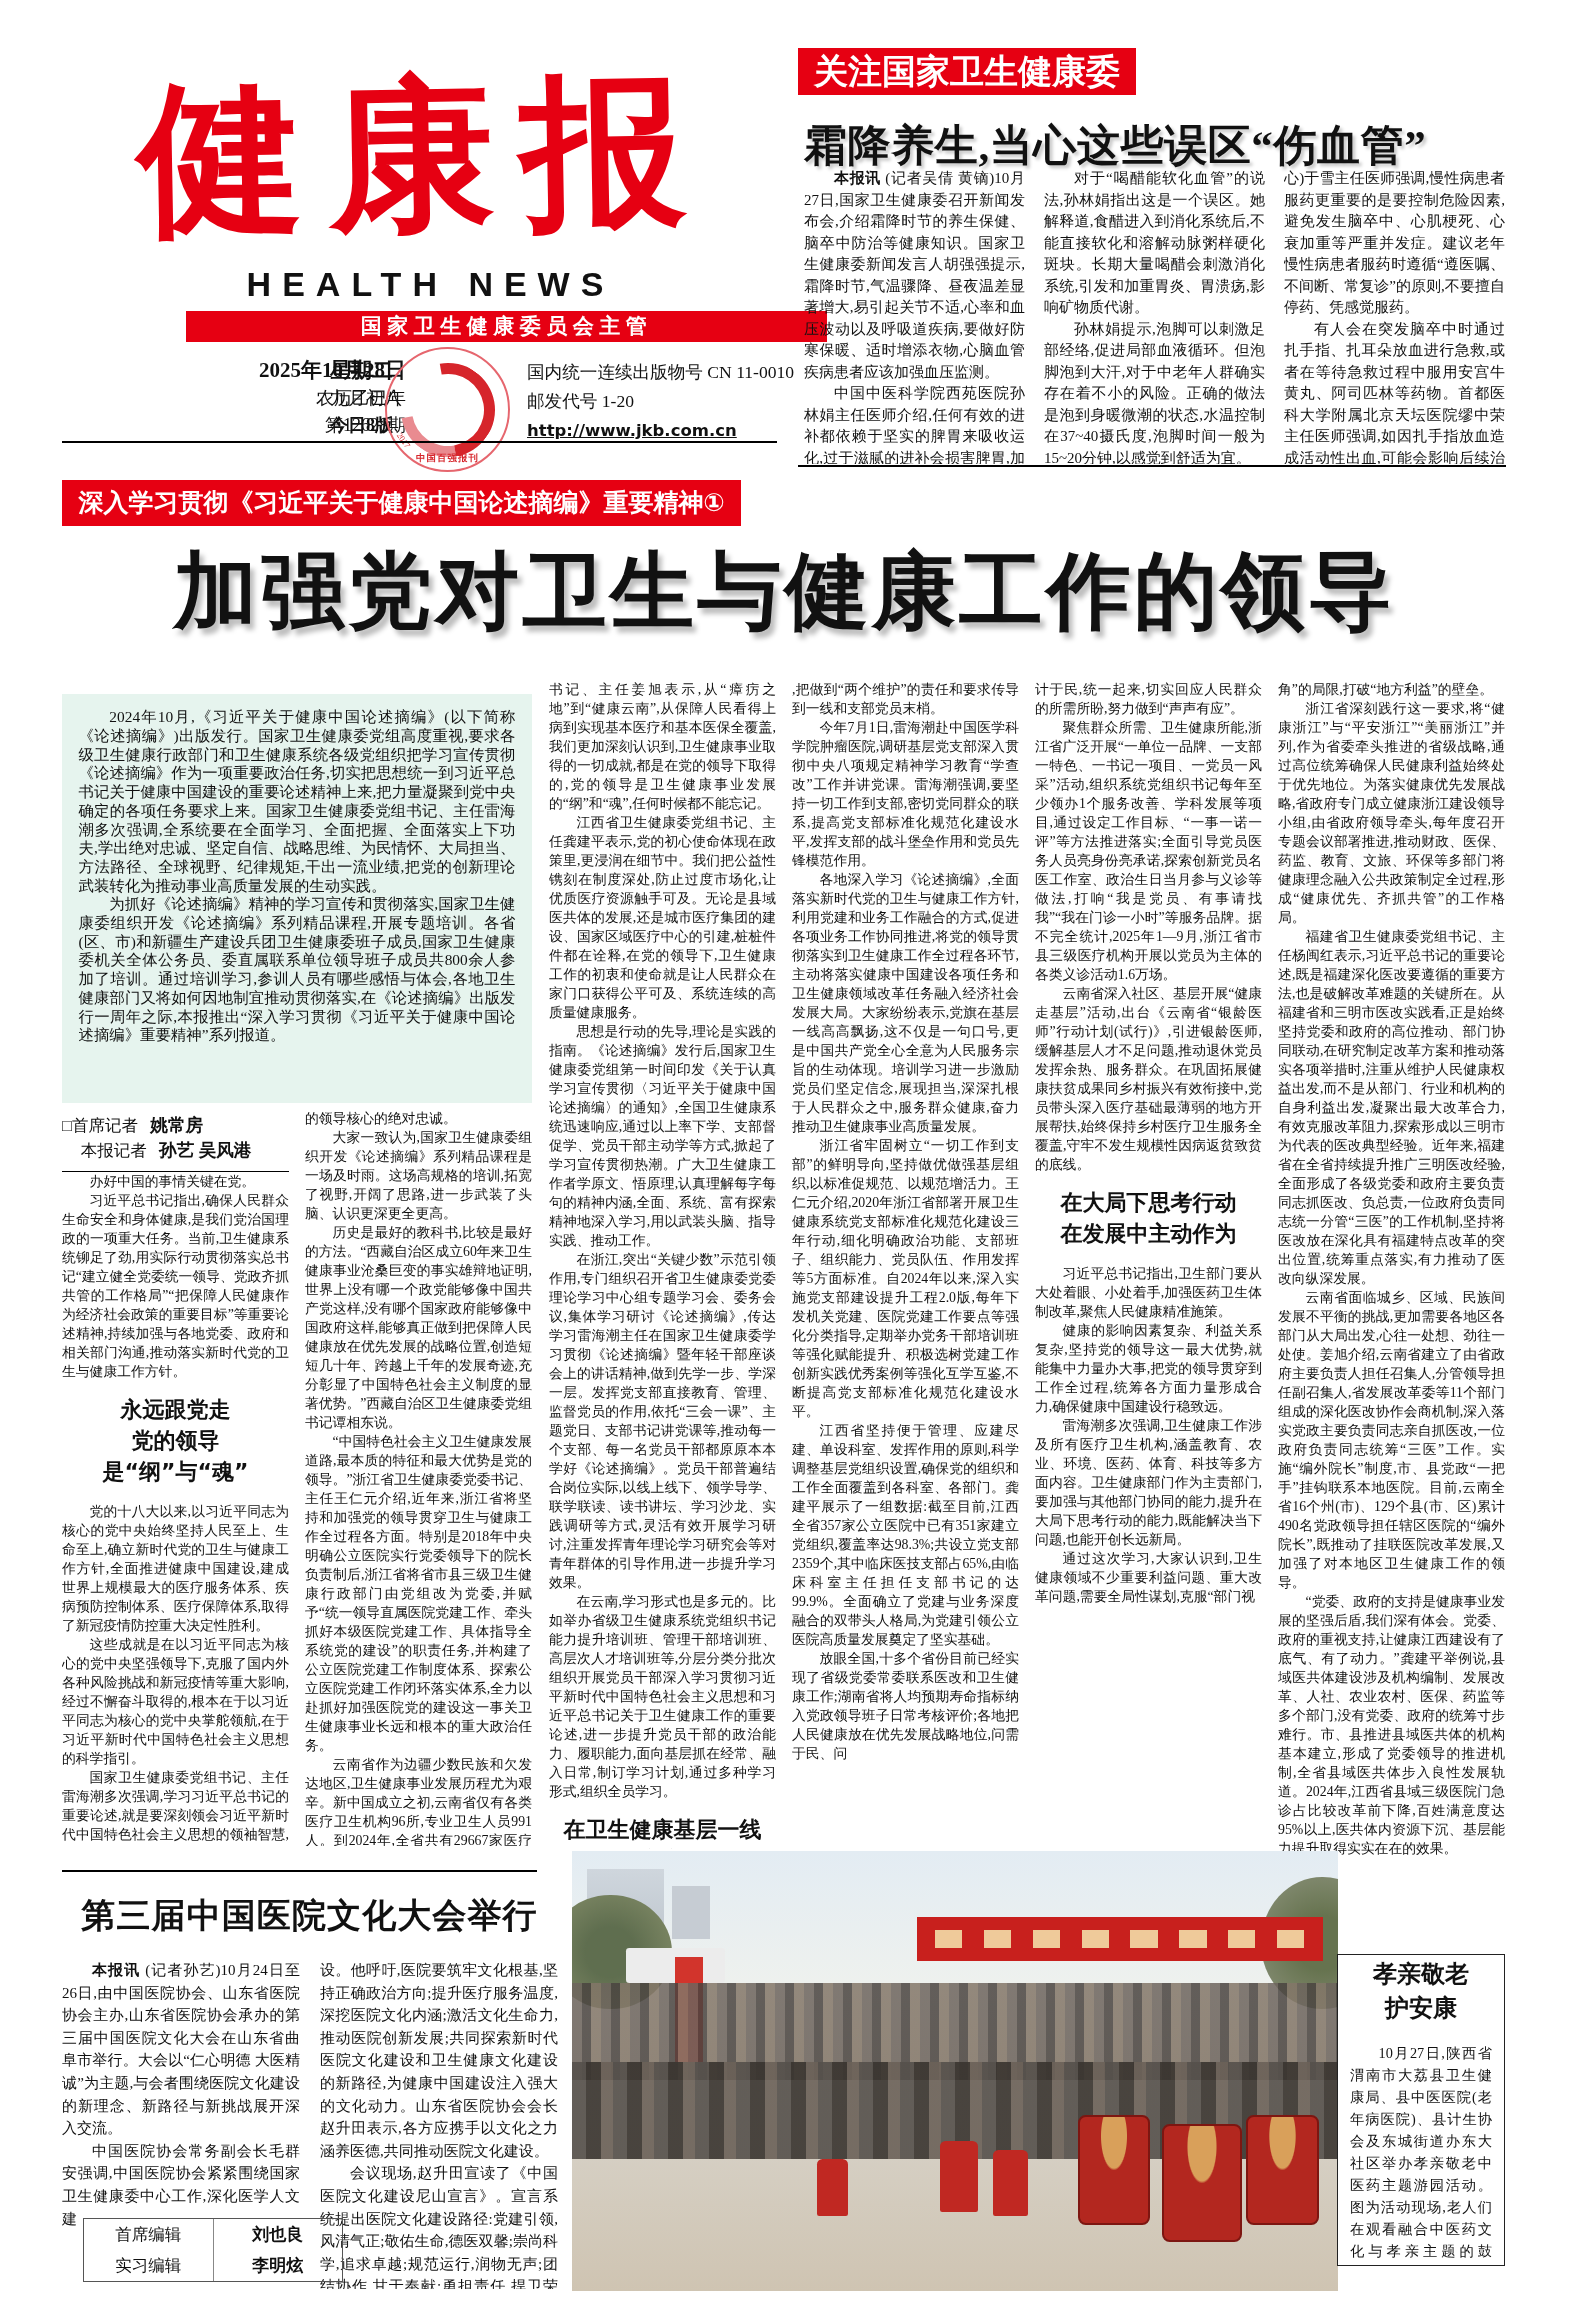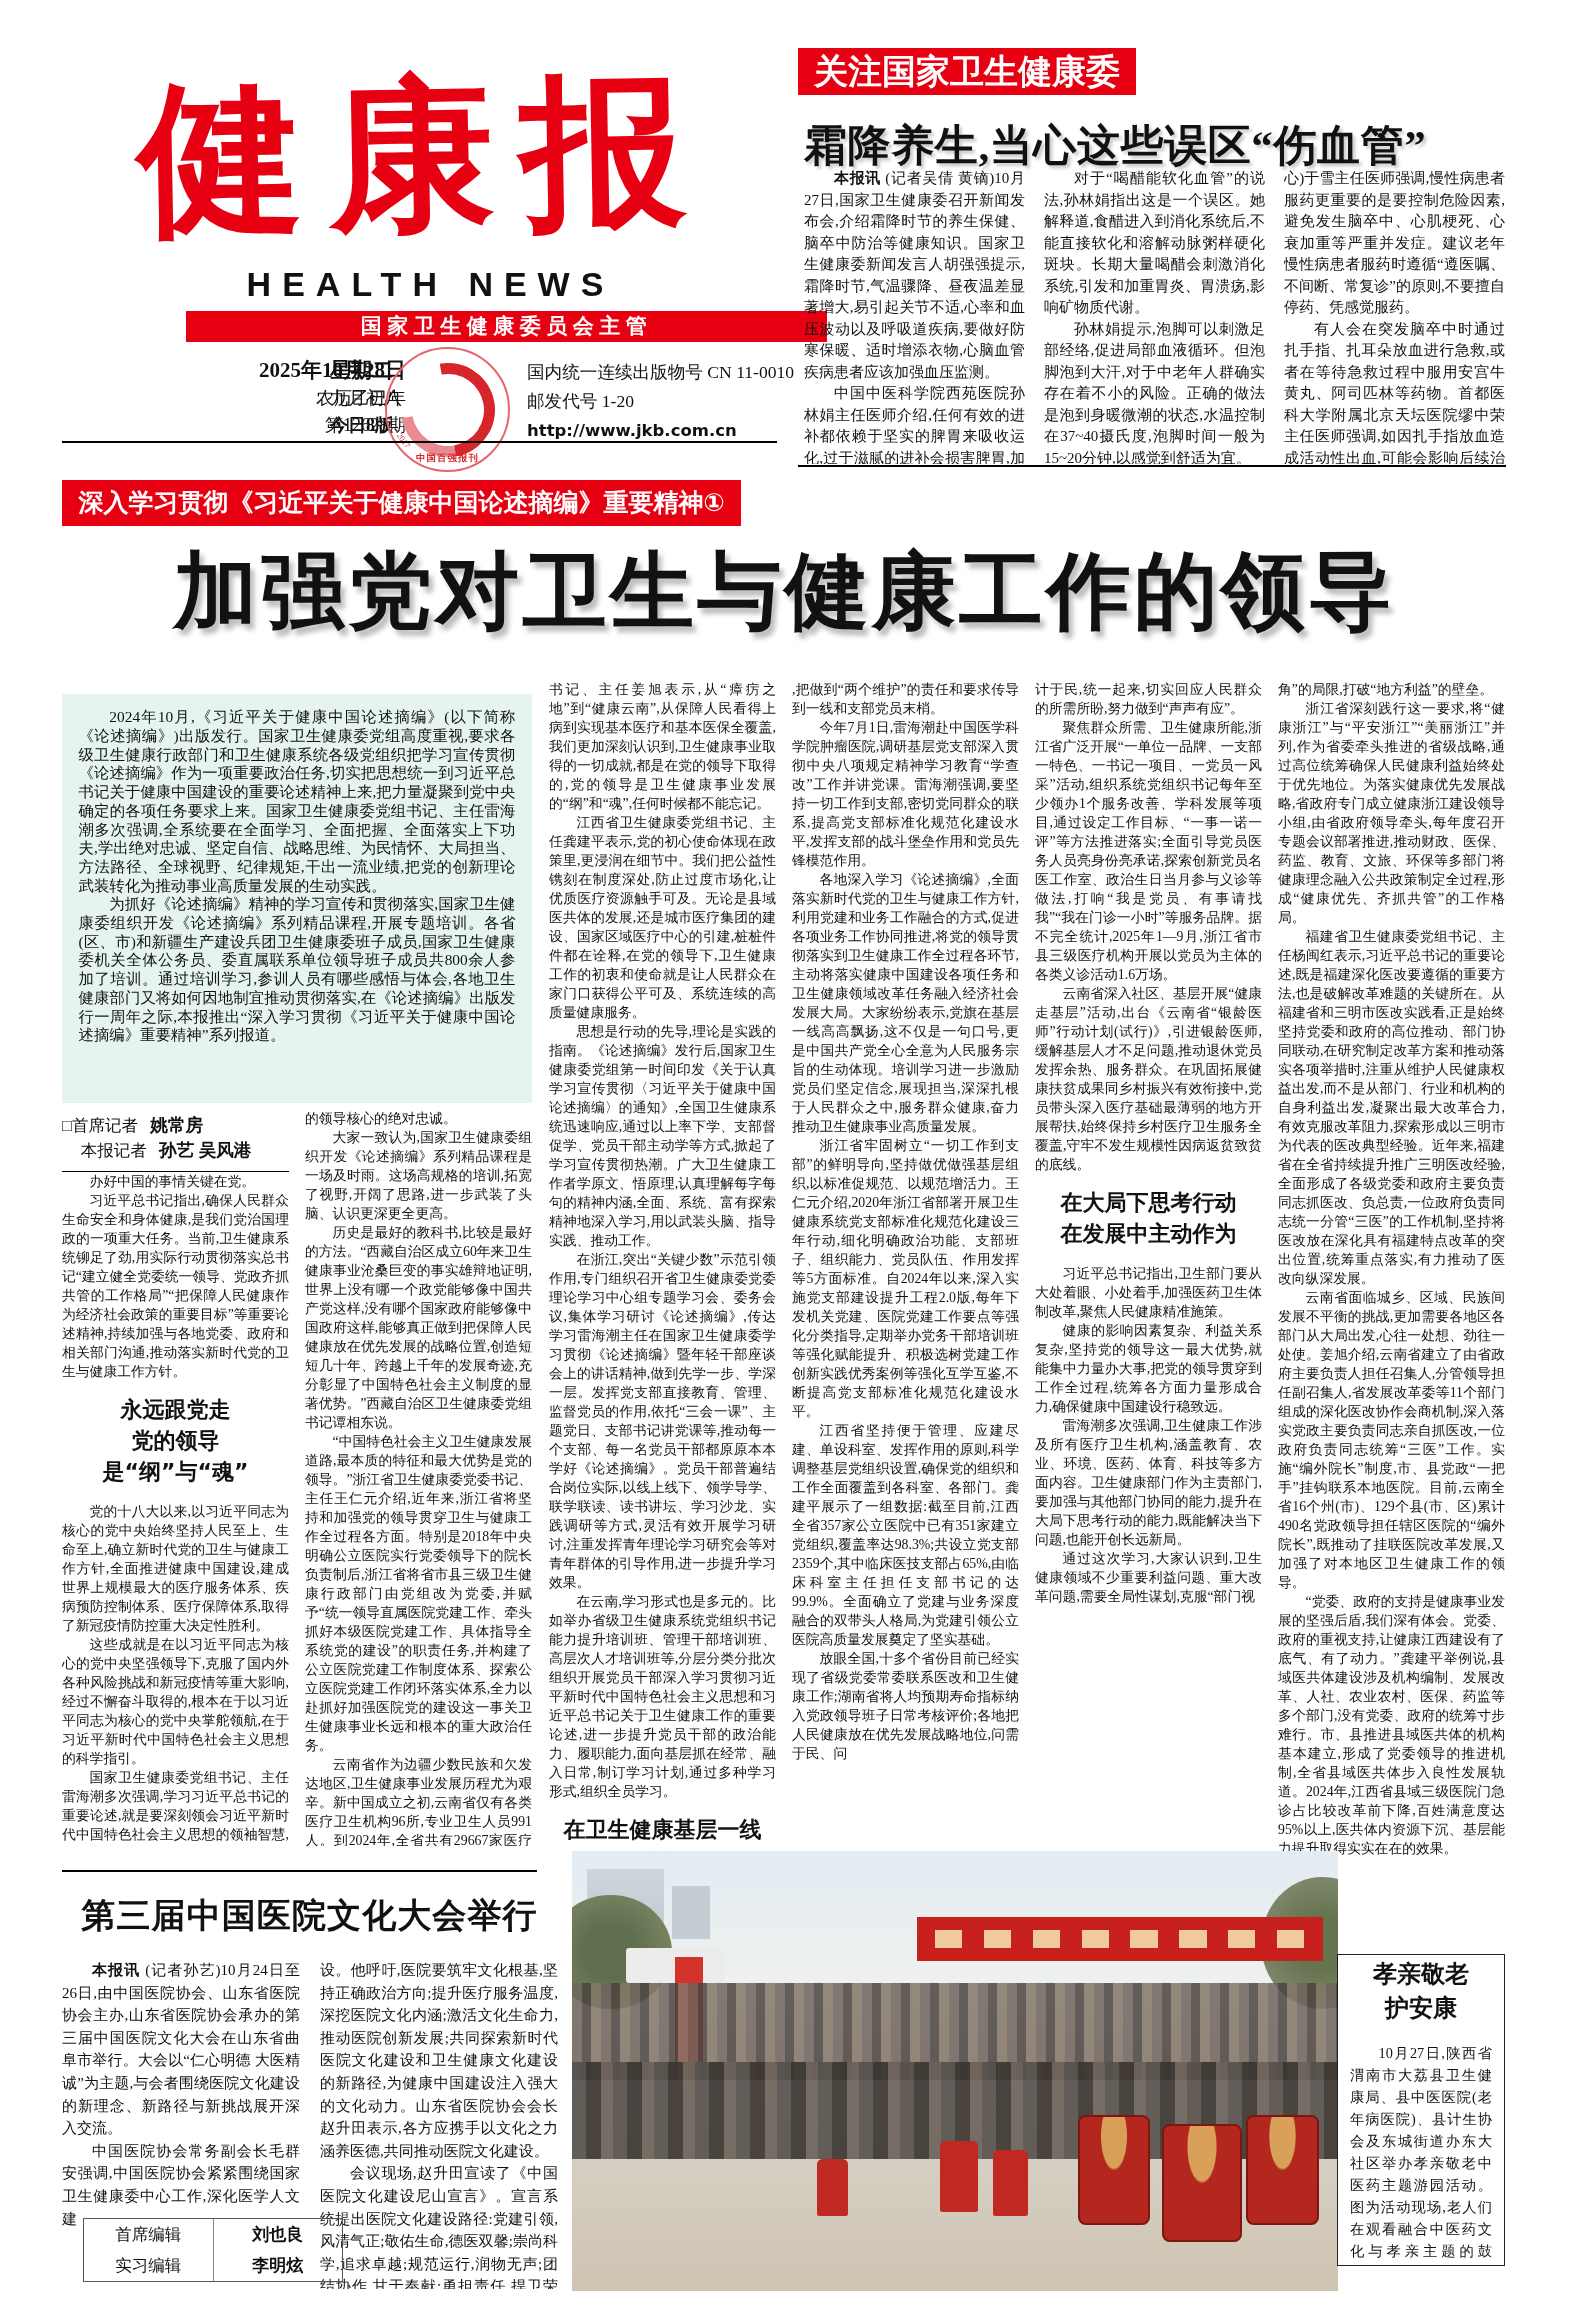--- a/index.html
+++ b/index.html
@@ -20,21 +20,21 @@
   #date-col2{left:330px;top:357px;width:88px;font-size:18px;line-height:27.5px;text-align:left;}
   #date-col2 .r1{font-weight:bold;font-size:21px;}
   #logo{left:385px;top:347px;width:121px;height:121px;border-radius:50%;
     border:2.2px solid #e6666e;display:flex;align-items:center;justify-content:center;}
   #logo .swirl{width:72px;height:72px;border:11px solid #d6252b;border-radius:50%;
     border-left-color:transparent;border-bottom-color:#e98b90;transform:rotate(35deg);}
   #logo .logo-cap{position:absolute;bottom:5.5px;left:0;right:0;text-align:center;color:#d6252b;
     font-size:9.4px;font-weight:bold;letter-spacing:1.1px;font-family:"DejaVu Sans",sans-serif;}
   #logo .logo-year{position:absolute;left:7.7px;bottom:25px;color:#d6252b;font-size:8.3px;transform:rotate(55deg);}
   #pub-block{left:527px;top:358px;width:308px;font-size:17.6px;line-height:29px;}
-  #pub-block .url{font-weight:bold;font-family:"DejaVu Sans",sans-serif;font-size:16.5px;}
+  #pub-block .url{font-weight:bold;font-family:"DejaVu Sans",sans-serif;font-size:16.5px;text-decoration:underline;}
   .hline{background:#000;}
   
   #ta-badge{left:798px;top:48px;width:338px;height:47px;background:#e60012;color:#fff;
     font-family:"DejaVu Sans","Liberation Sans",sans-serif;font-weight:bold;font-size:34px;
     line-height:47px;text-align:center;}
   #ta-head{left:804px;top:106px;width:704px;font-size:43px;font-weight:bold;letter-spacing:0.6px;
     text-shadow:2.8px 3.3px 3.3px #c9c9c9;white-space:nowrap;margin-top:11px;}
   .ta-col{top:168px;width:221px;height:296px;overflow:hidden;font-size:15px;line-height:21.5px;}
   .colblock p{margin:0;text-indent:2em;text-align:justify;}
   .colblock p.ni{text-indent:0;}

